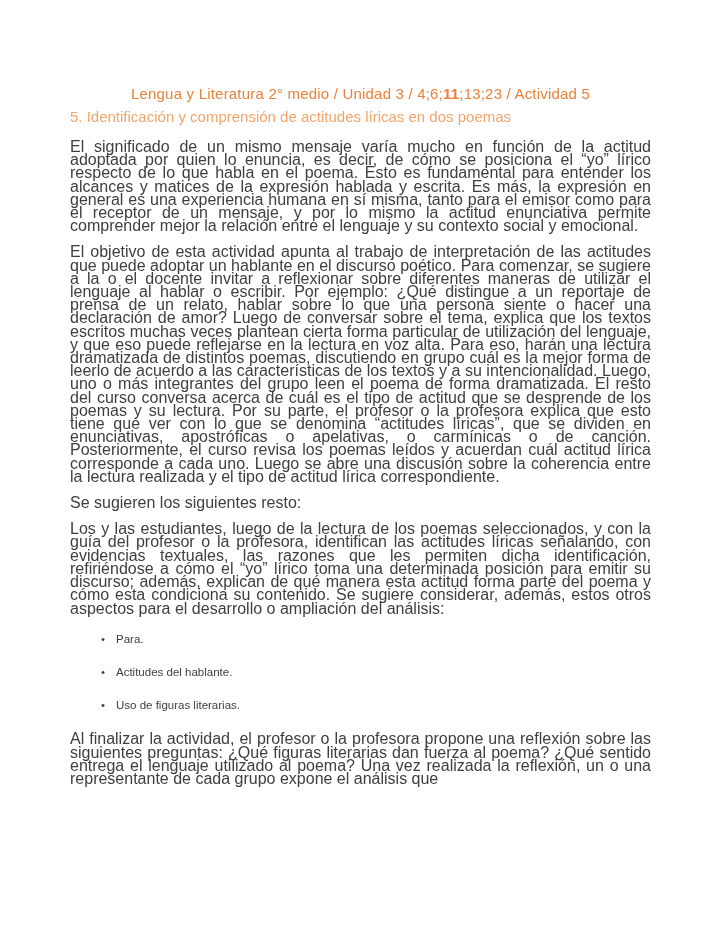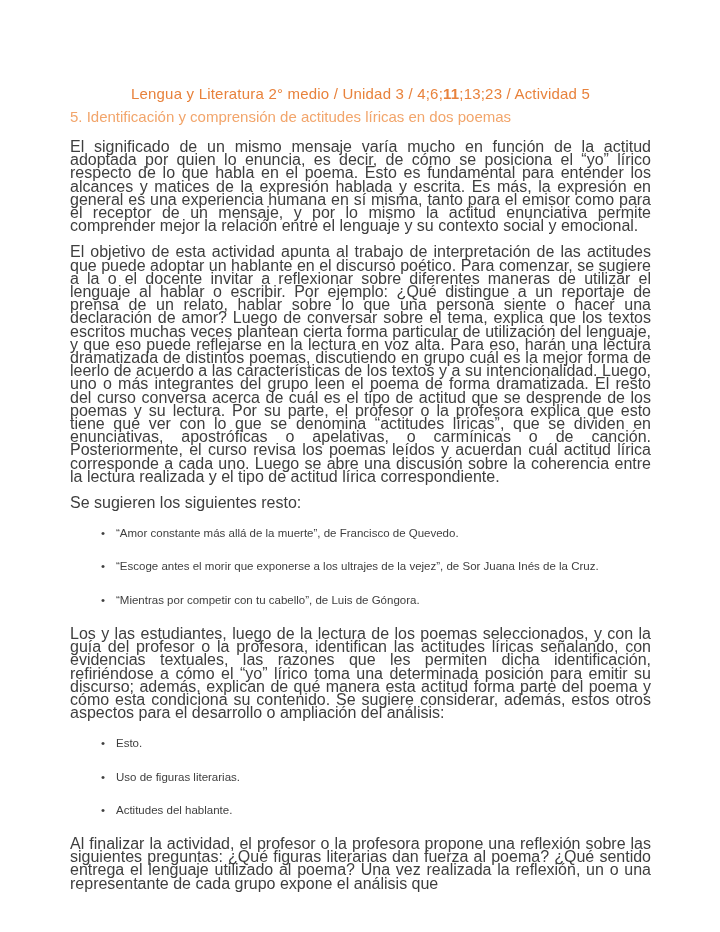--- a/index.html
+++ b/index.html
@@ -78,30 +78,25 @@
   <div class="subtitle">5. Identificación y comprensión de actitudes líricas en dos poemas</div>
 
   <div class="body-copy">
 
     <p>El significado de un mismo mensaje varía mucho en función de la actitud adoptada por quien lo enuncia, es decir, de cómo se posiciona el “yo” lírico respecto de lo que habla en el poema. Esto es fundamental para entender los alcances y matices de la expresión hablada y escrita. Es más, la expresión en general es una experiencia humana en sí misma, tanto para el emisor como para el receptor de un mensaje, y por lo mismo la actitud enunciativa permite comprender mejor la relación entre el lenguaje y su contexto social y emocional.</p>
 
     <p>El objetivo de esta actividad apunta al trabajo de interpretación de las actitudes que puede adoptar un hablante en el discurso poético. Para comenzar, se sugiere a la o el docente invitar a reflexionar sobre diferentes maneras de utilizar el lenguaje al hablar o escribir. Por ejemplo: ¿Qué distingue a un reportaje de prensa de un relato, hablar sobre lo que una persona siente o hacer una declaración de amor? Luego de conversar sobre el tema, explica que los textos escritos muchas veces plantean cierta forma particular de utilización del lenguaje, y que eso puede reflejarse en la lectura en voz alta. Para eso, harán una lectura dramatizada de distintos poemas, discutiendo en grupo cuál es la mejor forma de leerlo de acuerdo a las características de los textos y a su intencionalidad. Luego, uno o más integrantes del grupo leen el poema de forma dramatizada. El resto del curso conversa acerca de cuál es el tipo de actitud que se desprende de los poemas y su lectura. Por su parte, el profesor o la profesora explica que esto tiene que ver con lo que se denomina “actitudes líricas”, que se dividen en enunciativas, apostróficas o apelativas, o carmínicas o de canción. Posteriormente, el curso revisa los poemas leídos y acuerdan cuál actitud lírica corresponde a cada uno. Luego se abre una discusión sobre la coherencia entre la lectura realizada y el tipo de actitud lírica correspondiente.</p>
 
     <p>Se sugieren los siguientes resto:</p>
 
-    <ul class="doc-list">
-      <li>“Amor constante más allá de la muerte”, de Francisco de Quevedo.</li>
-      <li>“Escoge antes el morir que exponerse a los ultrajes de la vejez”, de Sor Juana Inés de la Cruz.</li>
-      <li>“Mientras por competir con tu cabello”, de Luis de Góngora.</li>
-    </ul>
 
     <p>Los y las estudiantes, luego de la lectura de los poemas seleccionados, y con la guía del profesor o la profesora, identifican las actitudes líricas señalando, con evidencias textuales, las razones que les permiten dicha identificación, refiriéndose a cómo el “yo” lírico toma una determinada posición para emitir su discurso; además, explican de qué manera esta actitud forma parte del poema y cómo esta condiciona su contenido. Se sugiere considerar, además, estos otros aspectos para el desarrollo o ampliación del análisis:</p>
 
     <ul class="doc-list">
-      <li>Esto.</li>
+      <li>Para.</li>
+      <li>Actitudes del hablante.</li>
       <li>Uso de figuras literarias.</li>
-      <li>Actitudes del hablante.</li>
     </ul>
 
     <p>Al finalizar la actividad, el profesor o la profesora propone una reflexión sobre las siguientes preguntas: ¿Qué figuras literarias dan fuerza al poema? ¿Qué sentido entrega el lenguaje utilizado al poema? Una vez realizada la reflexión, un o una representante de cada grupo expone el análisis que</p>
 
   </div>
 </div>
 
 </body></html>

